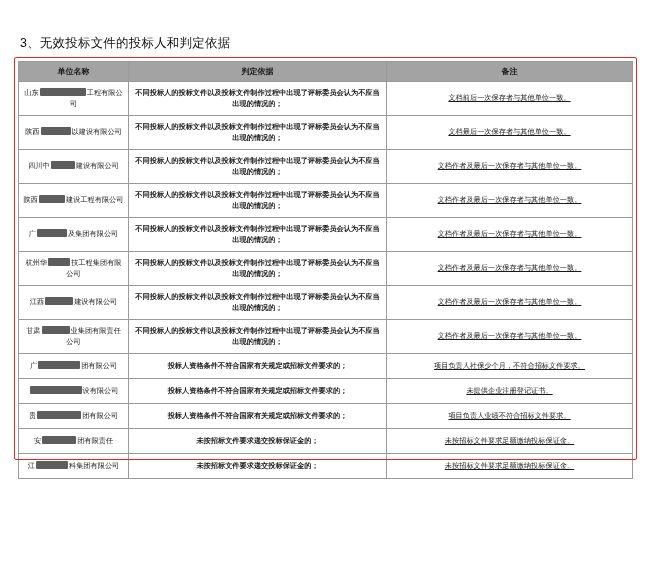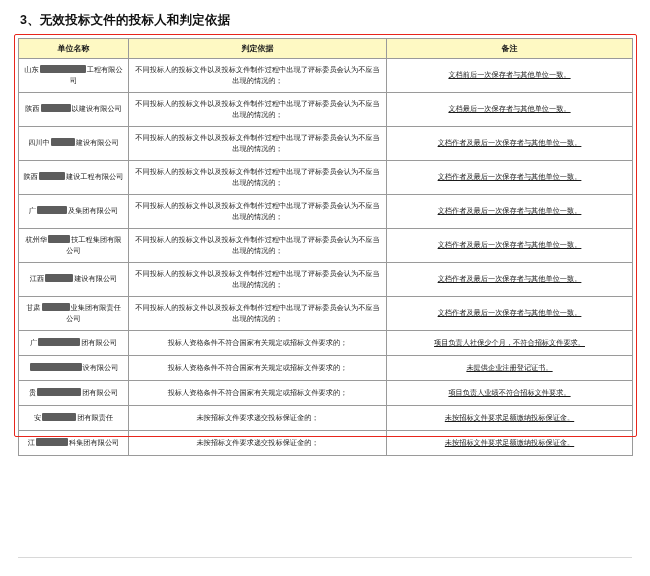--- a/index.html
+++ b/index.html
@@ -16,45 +16,46 @@
   }
   .page {
     position: relative;
     width: 650px;
     height: 576px;
     box-sizing: border-box;
     padding: 0 18px;
   }
   .section-title {
     font-size: 12.5px;
-    font-weight: bold;
+    font-weight: normal;
     color: #111;
     padding: 12px 0 9px 2px;
     letter-spacing: 0.2px;
+    margin-top: 23px;
   }
   .table-wrap {
     position: relative;
   }
   table.main {
     border-collapse: collapse;
     width: 614px;
     table-layout: fixed;
   }
   table.main td, table.main th {
     border: 1px solid #9a9a9a;
     font-size: 7.2px;
     line-height: 1.45;
     padding: 3px 4px;
     vertical-align: middle;
     text-align: center;
     color: #1a1a1a;
     word-break: break-all;
   }
   table.main thead th {
-    background: #fef9c3;
+    background: #a3a3a3;
     font-weight: bold;
     font-size: 8px;
     height: 15px;
     padding: 2px 4px;
   }
   col.c1 { width: 110px; }
   col.c2 { width: 258px; }
   col.c3 { width: 246px; }
 
   td.unit {
@@ -70,20 +71,21 @@
     height: 8px;
     vertical-align: -1px;
     margin: 0 1px;
   }
   td.reason {
     text-align: left;
     padding-left: 6px;
     padding-right: 6px;
     font-size: 7.2px;
     line-height: 1.5;
+    font-weight: bold;
   }
   td.reason.center {
     text-align: center;
     margin-top: 20px;
   }
   td.note {
     font-size: 7.3px;
     text-decoration: underline;
   }
   tr.tall td { height: 27px; }

